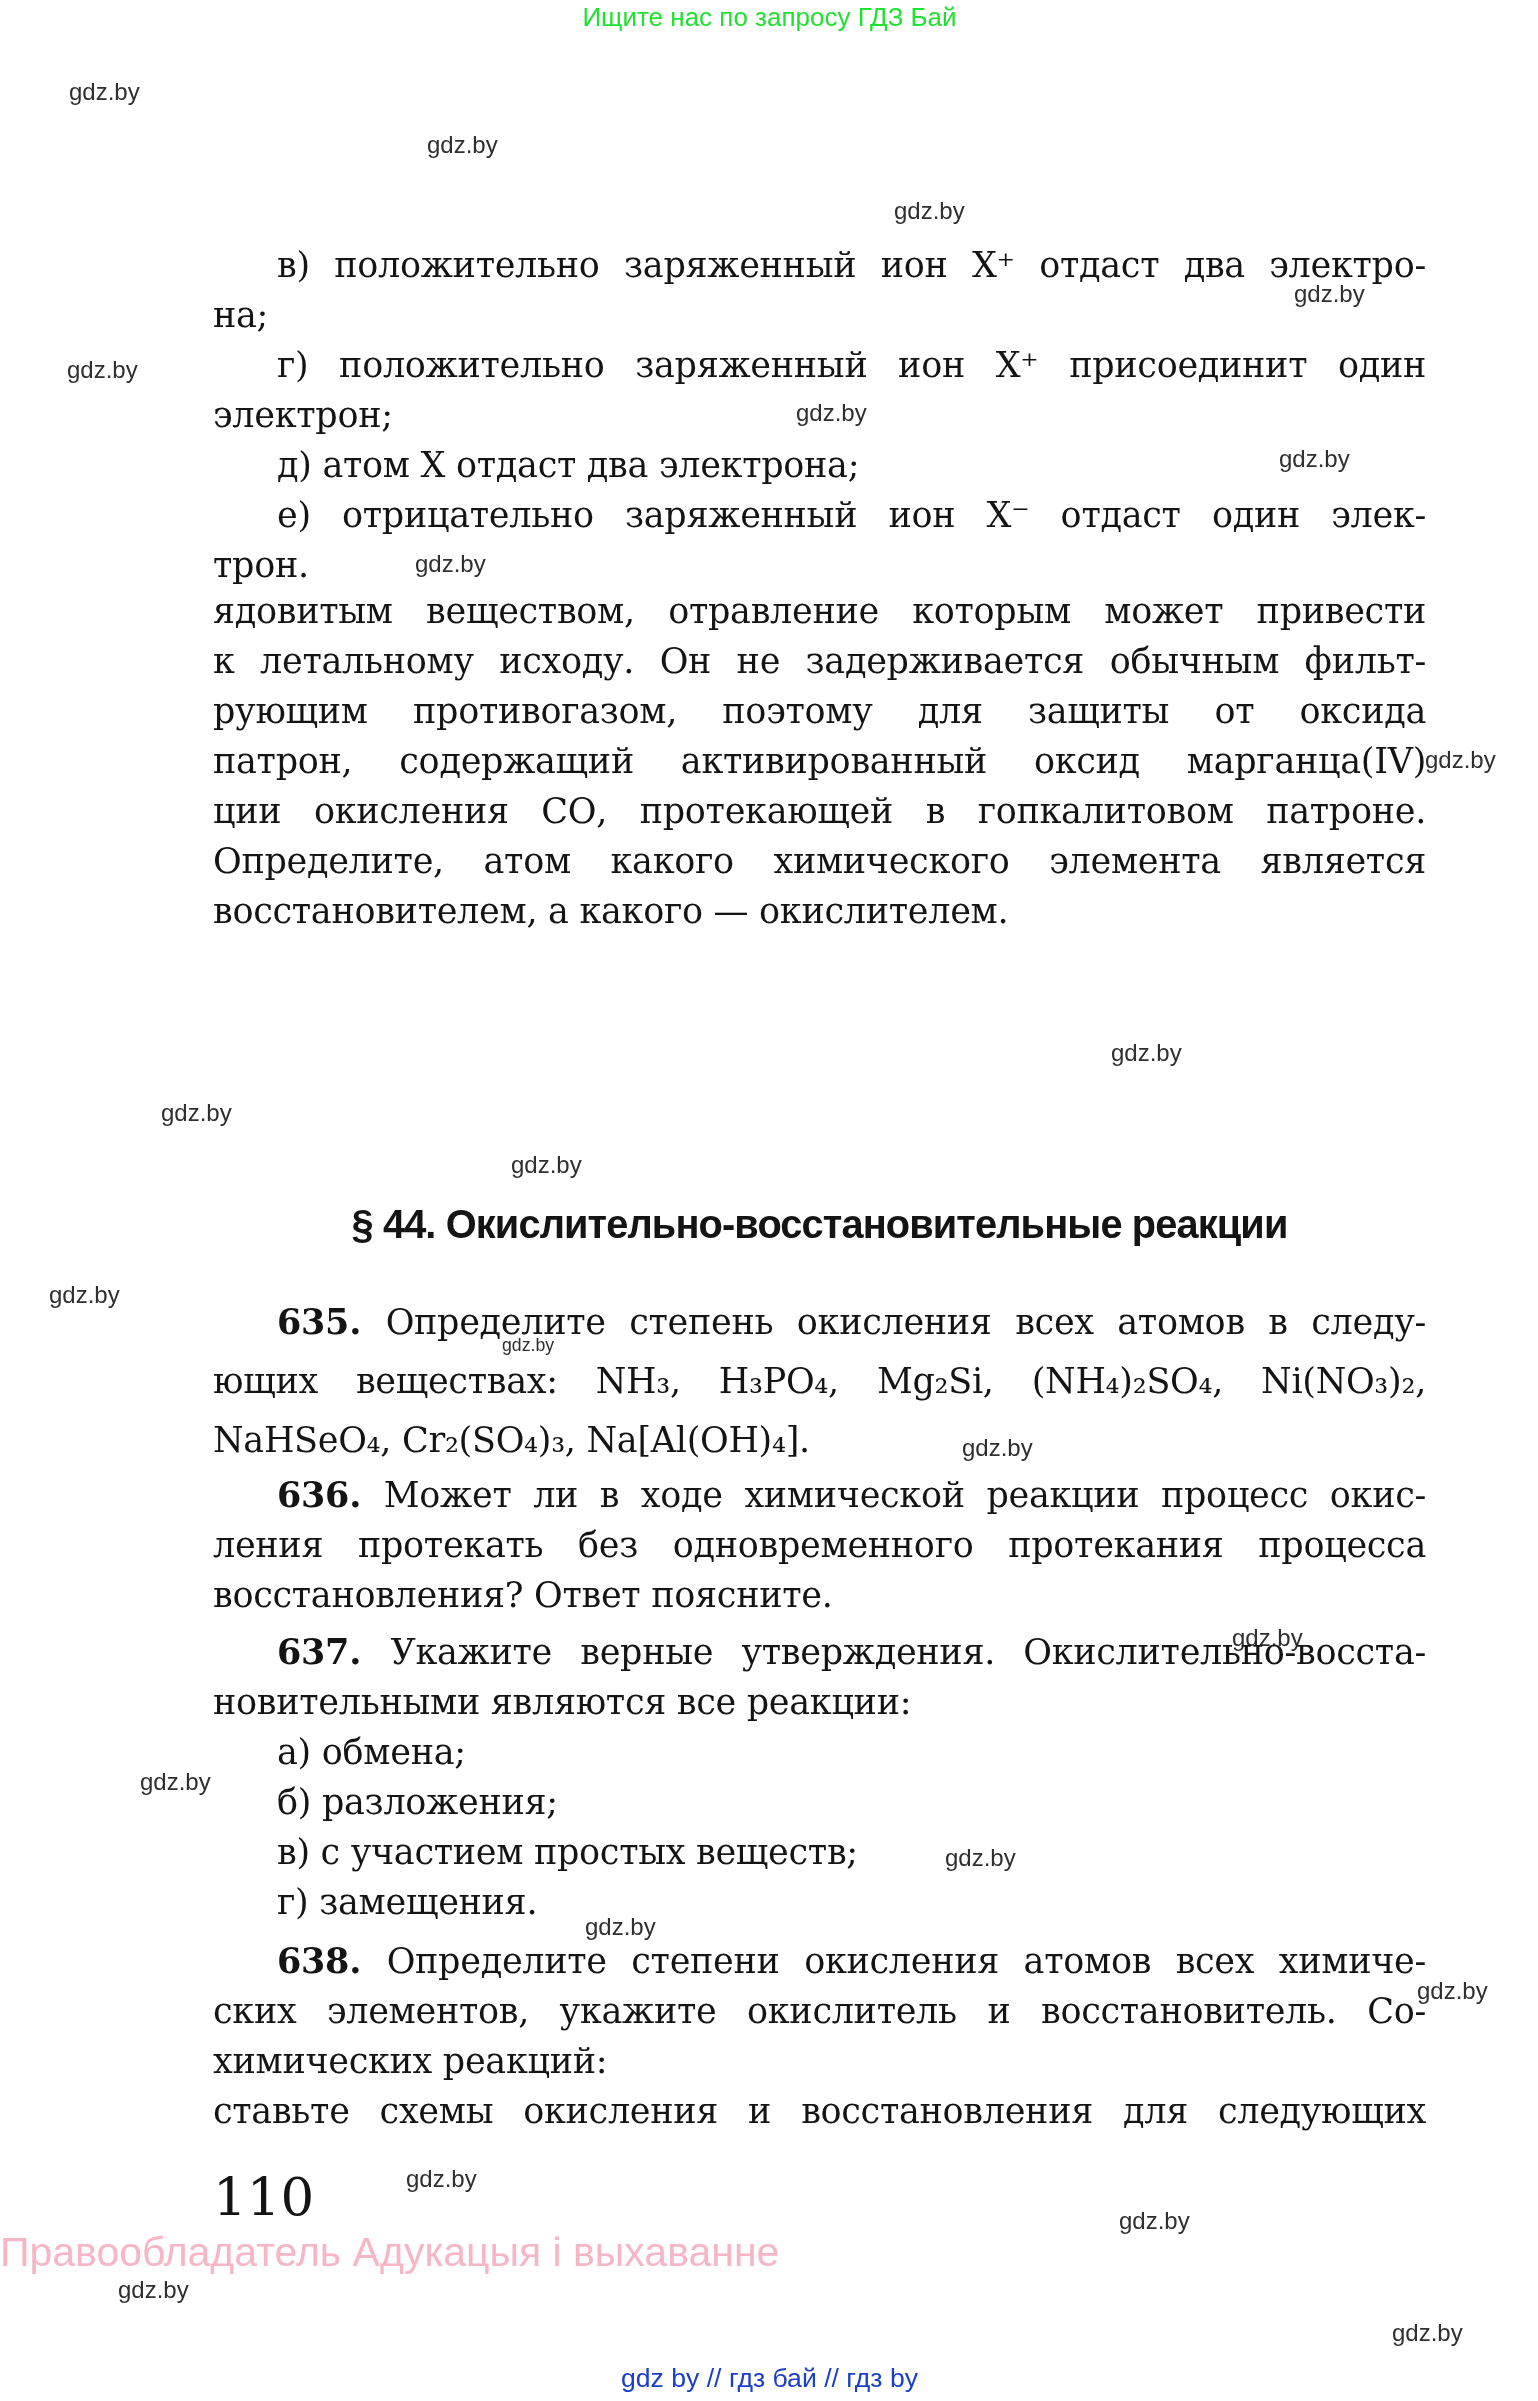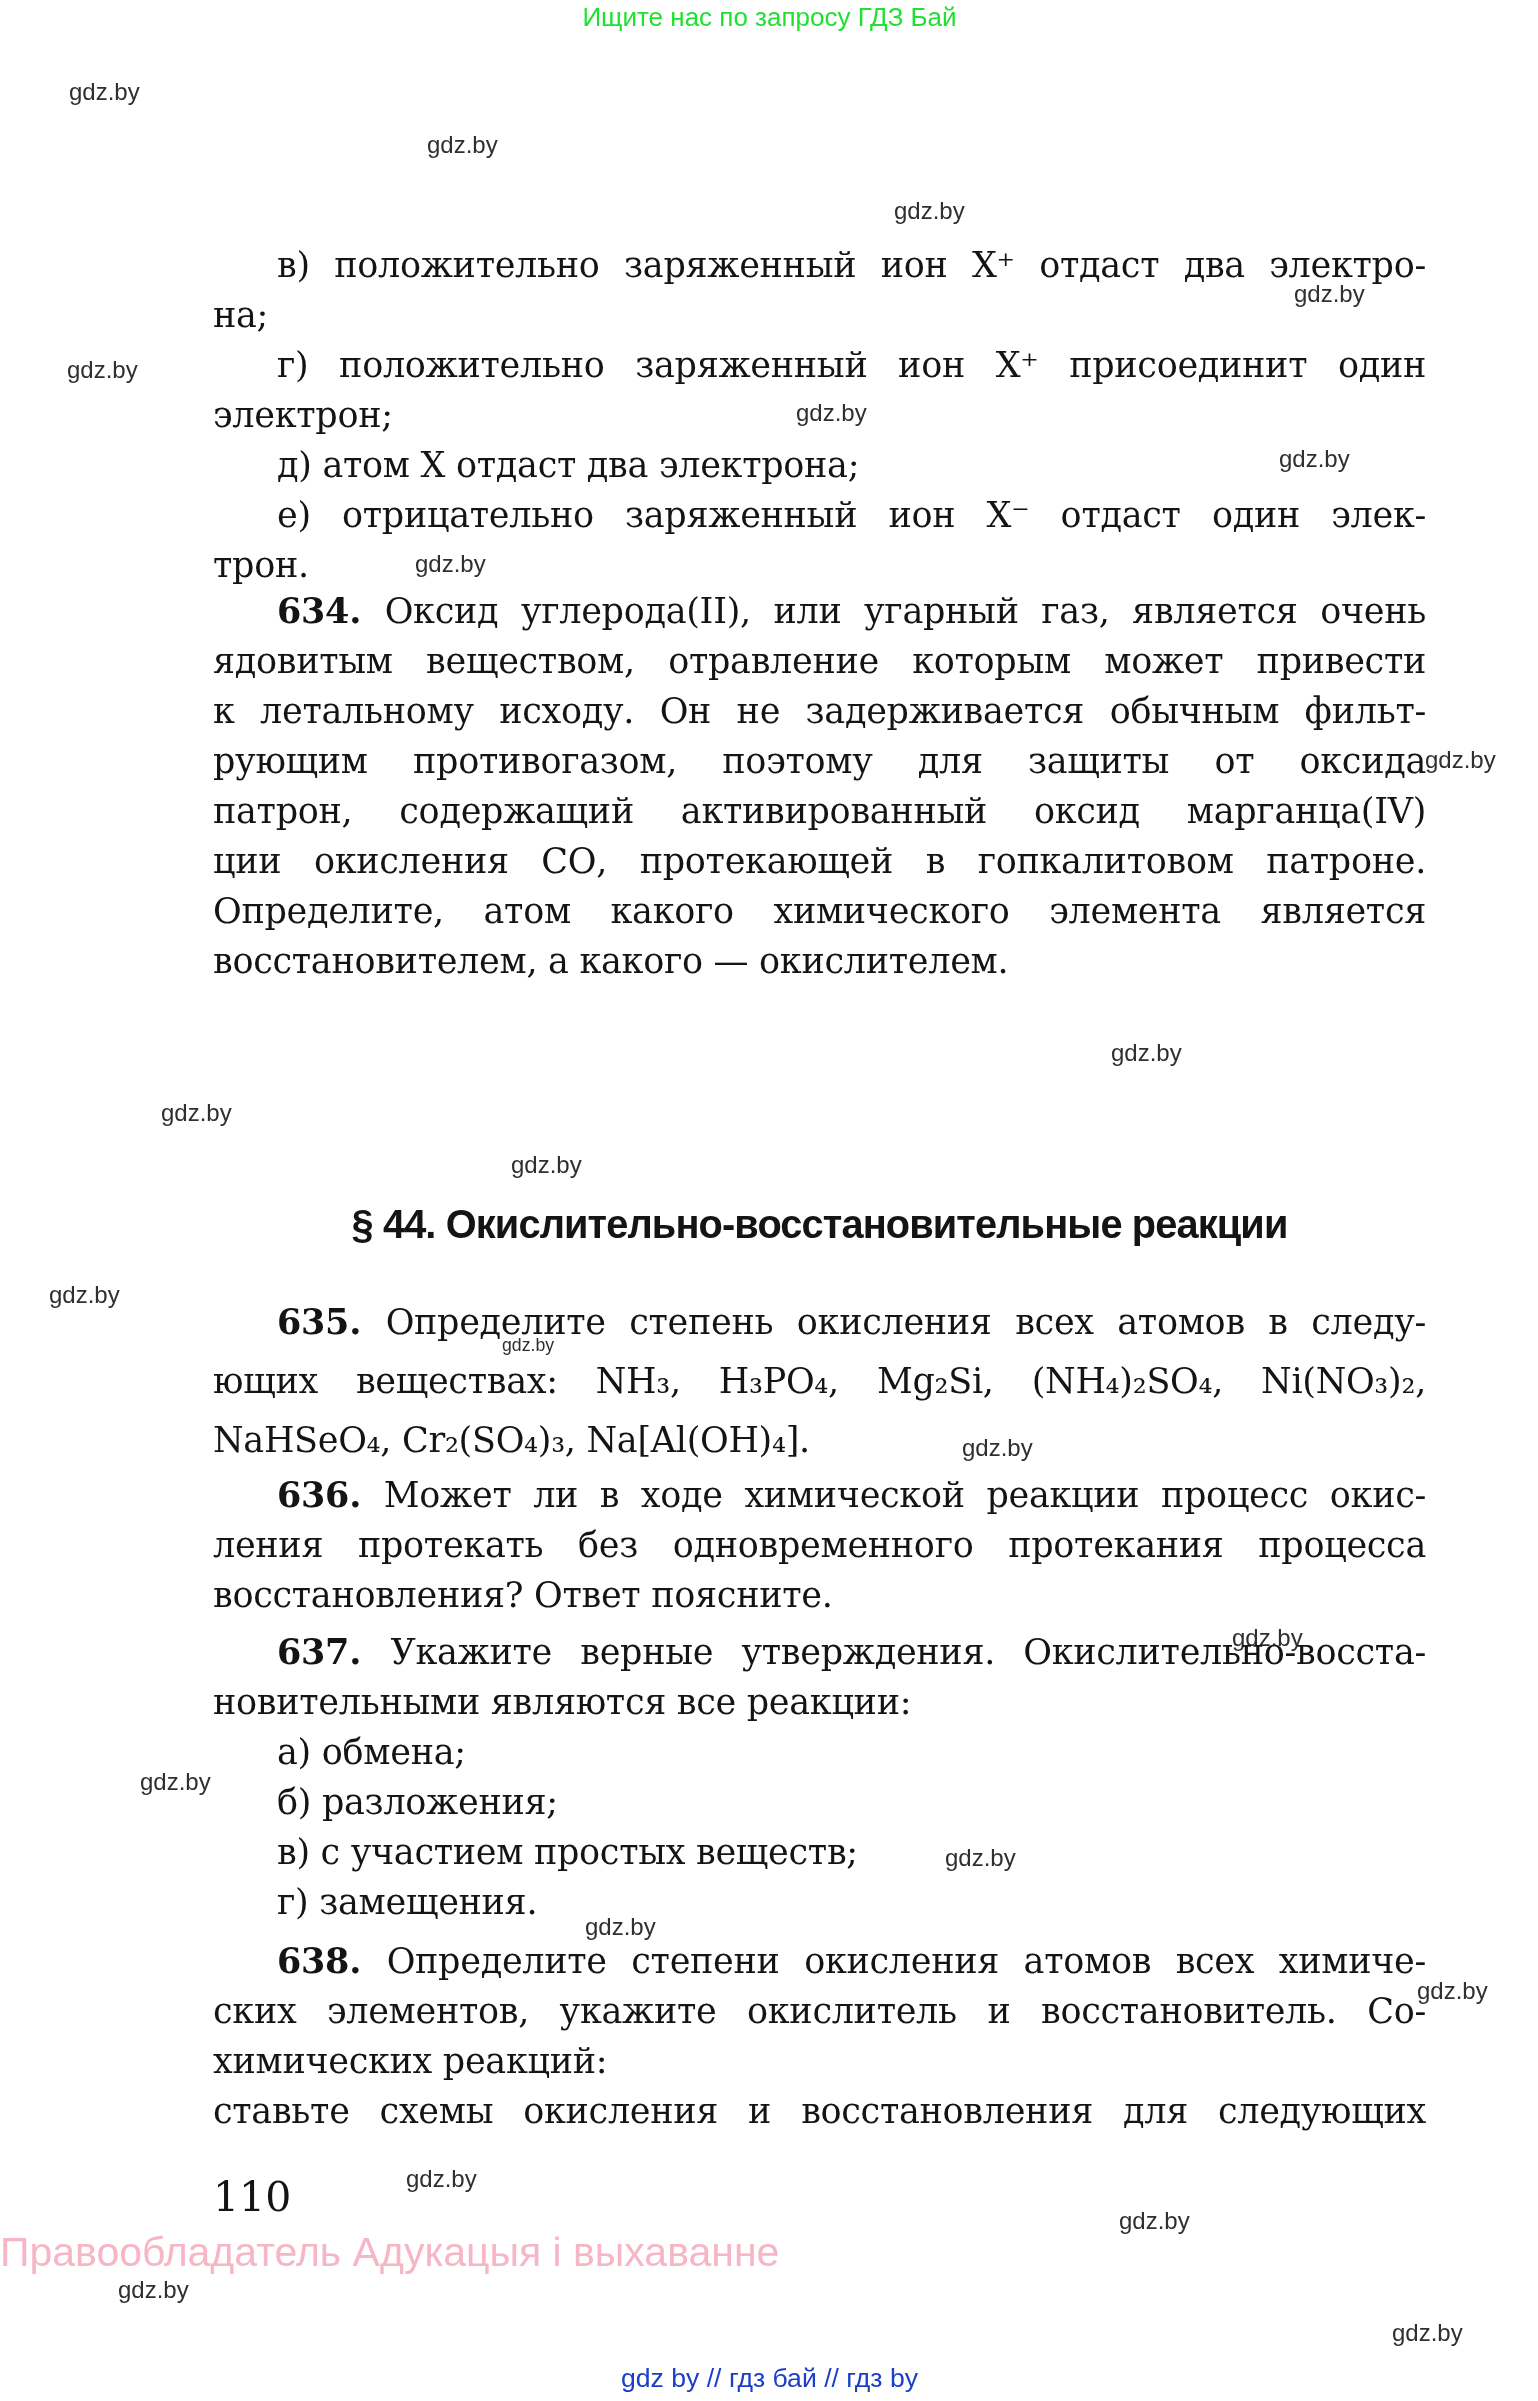--- a/index.html
+++ b/index.html
@@ -48,21 +48,21 @@
   .line.ind { text-indent: 64px; }
   .line.just {
     white-space: normal;
     text-align: justify;
     text-align-last: justify;
   }
   .line b { font-weight: 700; }
   .page-number {
     position: absolute;
     left: 213px; top: 2174px;
-    font-size: 41px; line-height: 46px; text-align: right;
+    font-size: 53px; line-height: 46px; text-align: right;
   }
   .copyright {
     position: absolute;
     top: 2227px; left: 0; width: 100%;
     text-align: left;
     font-family: "Liberation Sans", sans-serif;
     font-size: 41px; line-height: 51px;
     color: var(--pink, #f6b6c6);
   }
   .footer-links {
@@ -115,21 +115,20 @@
       <div class="block" style="top: 240px; line-height: 50px;">
         <div class="line ind just">в) положительно заряженный ион X⁺ отдаст два электро-</div>
         <div class="line">на;</div>
         <div class="line ind just">г) положительно заряженный ион X⁺ присоединит один</div>
         <div class="line">электрон;</div>
         <div class="line ind">д) атом X отдаст два электрона;</div>
         <div class="line ind just">е) отрицательно заряженный ион X⁻ отдаст один элек-</div>
         <div class="line">трон.</div>
       </div>
       <div class="block" style="top: 586px; line-height: 50px;">
-        <div class="line ind just"><b>634. </b>Оксид углерода(II), или угарный газ, является очень</div>
         <div class="line just">ядовитым веществом, отравление которым может привести</div>
         <div class="line just">к летальному исходу. Он не задерживается обычным фильт-</div>
         <div class="line just">рующим противогазом, поэтому для защиты от оксида</div>
         <div class="line just">патрон, содержащий активированный оксид марганца(IV)</div>
         <div class="line just">ции окисления СО, протекающей в гопкалитовом патроне.</div>
         <div class="line just">Определите, атом какого химического элемента является</div>
         <div class="line">восстановителем, а какого — окислителем.</div>
       </div>
       <div class="block" style="top: 1292px; line-height: 59px;">
         <div class="line ind just"><b>635. </b>Определите степень окисления всех атомов в следу-</div>

